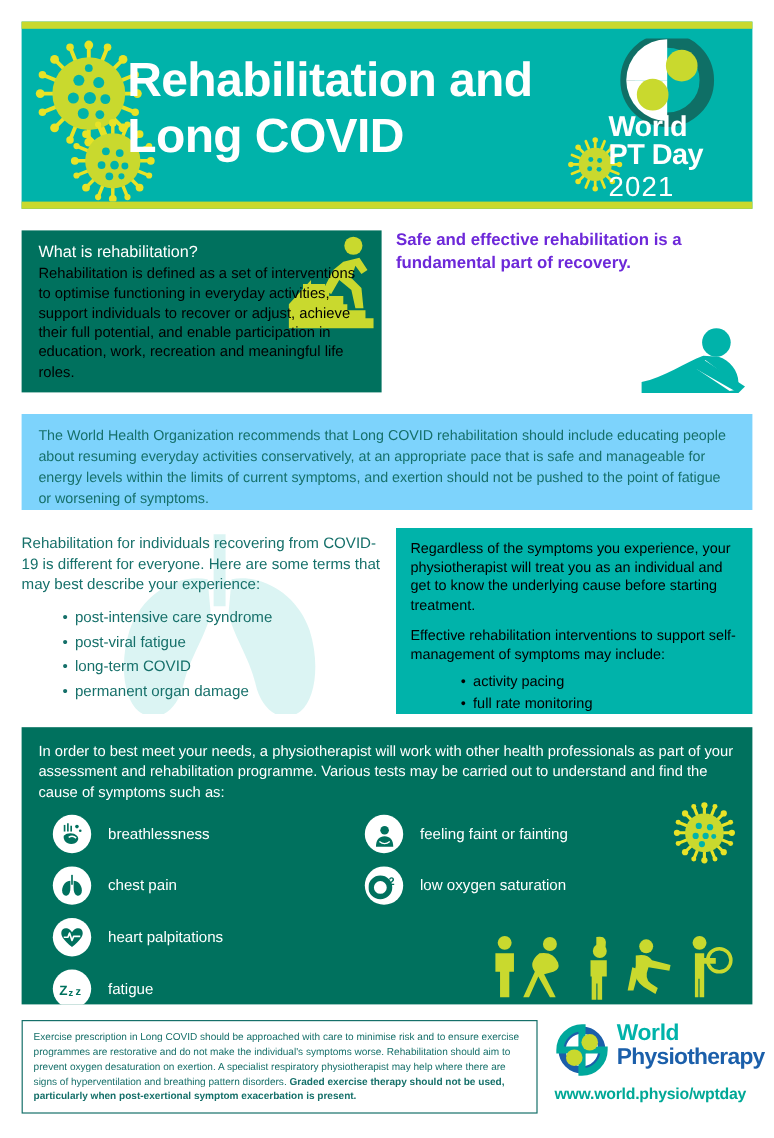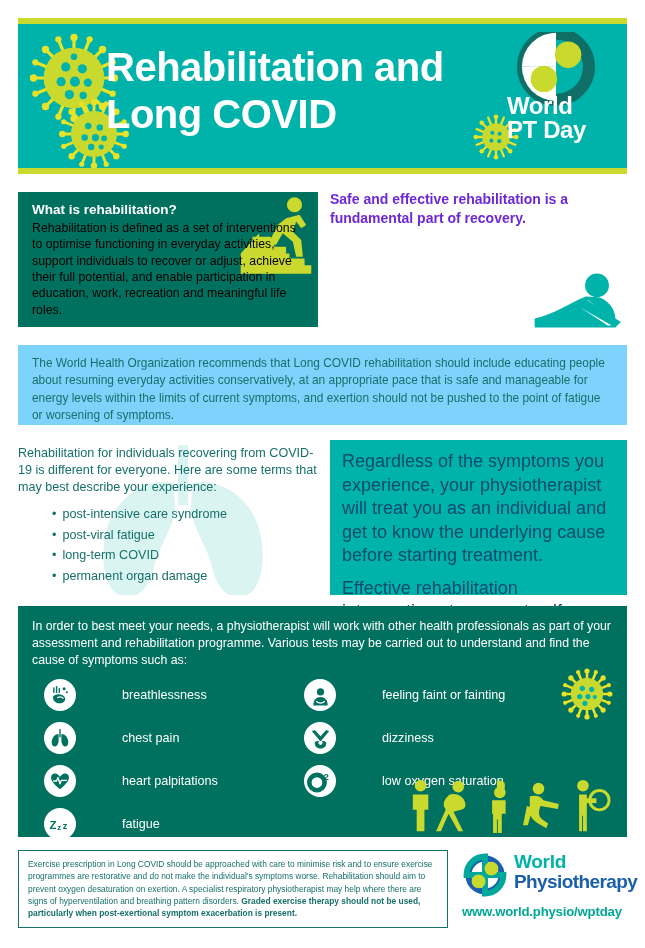--- a/index.html
+++ b/index.html
@@ -65,21 +65,21 @@
   
   .rehab-box {
     position: absolute;
     left: 18px; top: 192px;
     width: 300px; height: 135px;
     background: #00715e;
     overflow: hidden;
   }
   .rehab-h {
     position: absolute; left: 14px; top: 10px;
-    color: #ffffff; font-size: 13.5px; font-weight: bold;
+    color: #ffffff; font-size: 13.5px; font-weight: normal;
   }
   .rehab-p {
     position: absolute; left: 14px; top: 28px; width: 274px;
     color: #000000; font-size: 12.3px; line-height: 1.33;
   }
   .stairs-icon {
     position: absolute; right: 0px; top: 0px;
     width: 84px; height: 86px;
   }
 
@@ -138,21 +138,21 @@
   }
 
   .sympt-box {
     position: absolute;
     left: 330px; top: 440px;
     width: 297px; height: 155px;
     background: #00b3aa;
     padding: 10px 12px;
   }
   .sympt-box p {
-    color: #0c4a6e; font-size: 18px; line-height: 1.31; font-weight: 500;
+    color: #000000; font-size: 12px; line-height: 1.31; font-weight: 500;
   }
   .sympt-box p + p { margin-top: 9px; }
   .sympt-list {
     margin: 6px 0 0 42px; list-style: none;
   }
   .sympt-list li {
     color: #000000; font-size: 12.1px; line-height: 1.5; font-weight: 500;
   }
   .sympt-list li::before { content: "\2022"; margin-right: 6px; }
 
@@ -175,21 +175,21 @@
     display: flex; align-items: center;
     height: 38px; margin-bottom: 5px;
   }
   .sym-ico {
     width: 32px; height: 32px; border-radius: 50%;
     background: #ffffff;
     flex: 0 0 32px;
     display: flex; align-items: center; justify-content: center;
     margin-right: 14px;
   }
-  .sym-label { color: #ffffff; font-size: 12.6px; font-weight: 500; margin-left: 32px; }
+  .sym-label { color: #ffffff; font-size: 12.6px; font-weight: 500; }
 
   .exercisers {
     position: absolute; right: 10px; bottom: 2px;
     width: 215px; height: 58px;
   }
   .big-virus { position: absolute; right: 14px; top: 62px; }
 
   
   .disclaimer {
     position: absolute;
@@ -378,20 +378,21 @@
         <circle cx="0" cy="0" r="30" fill="none" stroke="#0f6f66" stroke-width="11"></circle>
         <path d="M -31 0 A 31 31 0 0 1 0 -31 L 0 0 Z" fill="#ffffff"></path>
         <path d="M 0 31 A 31 31 0 0 1 -31 0 L 0 0 Z" fill="#ffffff"></path>
         <circle cx="11" cy="-11" r="12" fill="#c9d92e"></circle>
         <circle cx="-11" cy="11" r="12" fill="#c9d92e"></circle>
       </g>
     </svg>
     <div class="wptday-text">
       <div class="wptday-l1">World</div>
       <div class="wptday-l2">PT Day</div>
+      <div class="wptday-l3">2021</div>
     </div>
   </div>
 
   <div class="rehab-box">
     <svg class="stairs-icon" viewBox="0 0 100 100">
       <path d="M8 72 L30 48 L30 58 L48 58 L48 72 L66 72 L66 86 L92 86 L92 96 L8 96 Z" fill="#c9d92e"></path>
       <path d="M22 52 L44 52 L44 64 L62 64 L62 78 L84 78 L84 92 L22 92 Z" fill="#c9d92e"></path>
       <circle cx="72" cy="14" r="9" fill="#c9d92e"></circle>
       <path d="M62 30 L78 26 L86 38 L80 42 L74 34 L70 46 L80 56 L82 76 L74 76 L70 58 L58 48 L50 62 L42 58 L52 38 Z" fill="#c9d92e"></path>
     </svg>
@@ -550,32 +551,20 @@
             <g fill="#00715e">
               <circle cx="16" cy="11" r="5"></circle>
               <path d="M6 30 C6 22 10 18 16 18 C22 18 26 22 26 30 Z"></path>
               <path d="M10 24 q6 5 12 0" stroke="#ffffff" stroke-width="1.6" fill="none"></path>
             </g>
           </svg>
         </div>
         <span class="sym-label">feeling faint or fainting</span>
       </div>
 
-      <div class="sym-row">
-        <div class="sym-ico">
-          <svg width="23" height="23" viewBox="0 0 32 32">
-            <g fill="#00715e">
-              <path d="M4 6 L16 20 L28 6 L24 4 L16 13 L8 4 Z"></path>
-              <path d="M8 22 C8 18 24 18 24 22 C24 28 20 30 16 30 C12 30 8 28 8 22 Z"></path>
-              <circle cx="16" cy="22" r="3" fill="#ffffff"></circle>
-            </g>
-          </svg>
-        </div>
-        <span class="sym-label">dizziness</span>
-      </div>
 
       <div class="sym-row">
         <div class="sym-ico">
           <svg width="26" height="24" viewBox="0 0 34 30">
             <circle cx="13" cy="17" r="10" fill="none" stroke="#00715e" stroke-width="6"></circle>
             <text x="22" y="14" font-family="Liberation Sans, sans-serif" font-size="12" font-weight="bold" fill="#00715e">2</text>
           </svg>
         </div>
         <span class="sym-label">low oxygen saturation</span>
       </div>

